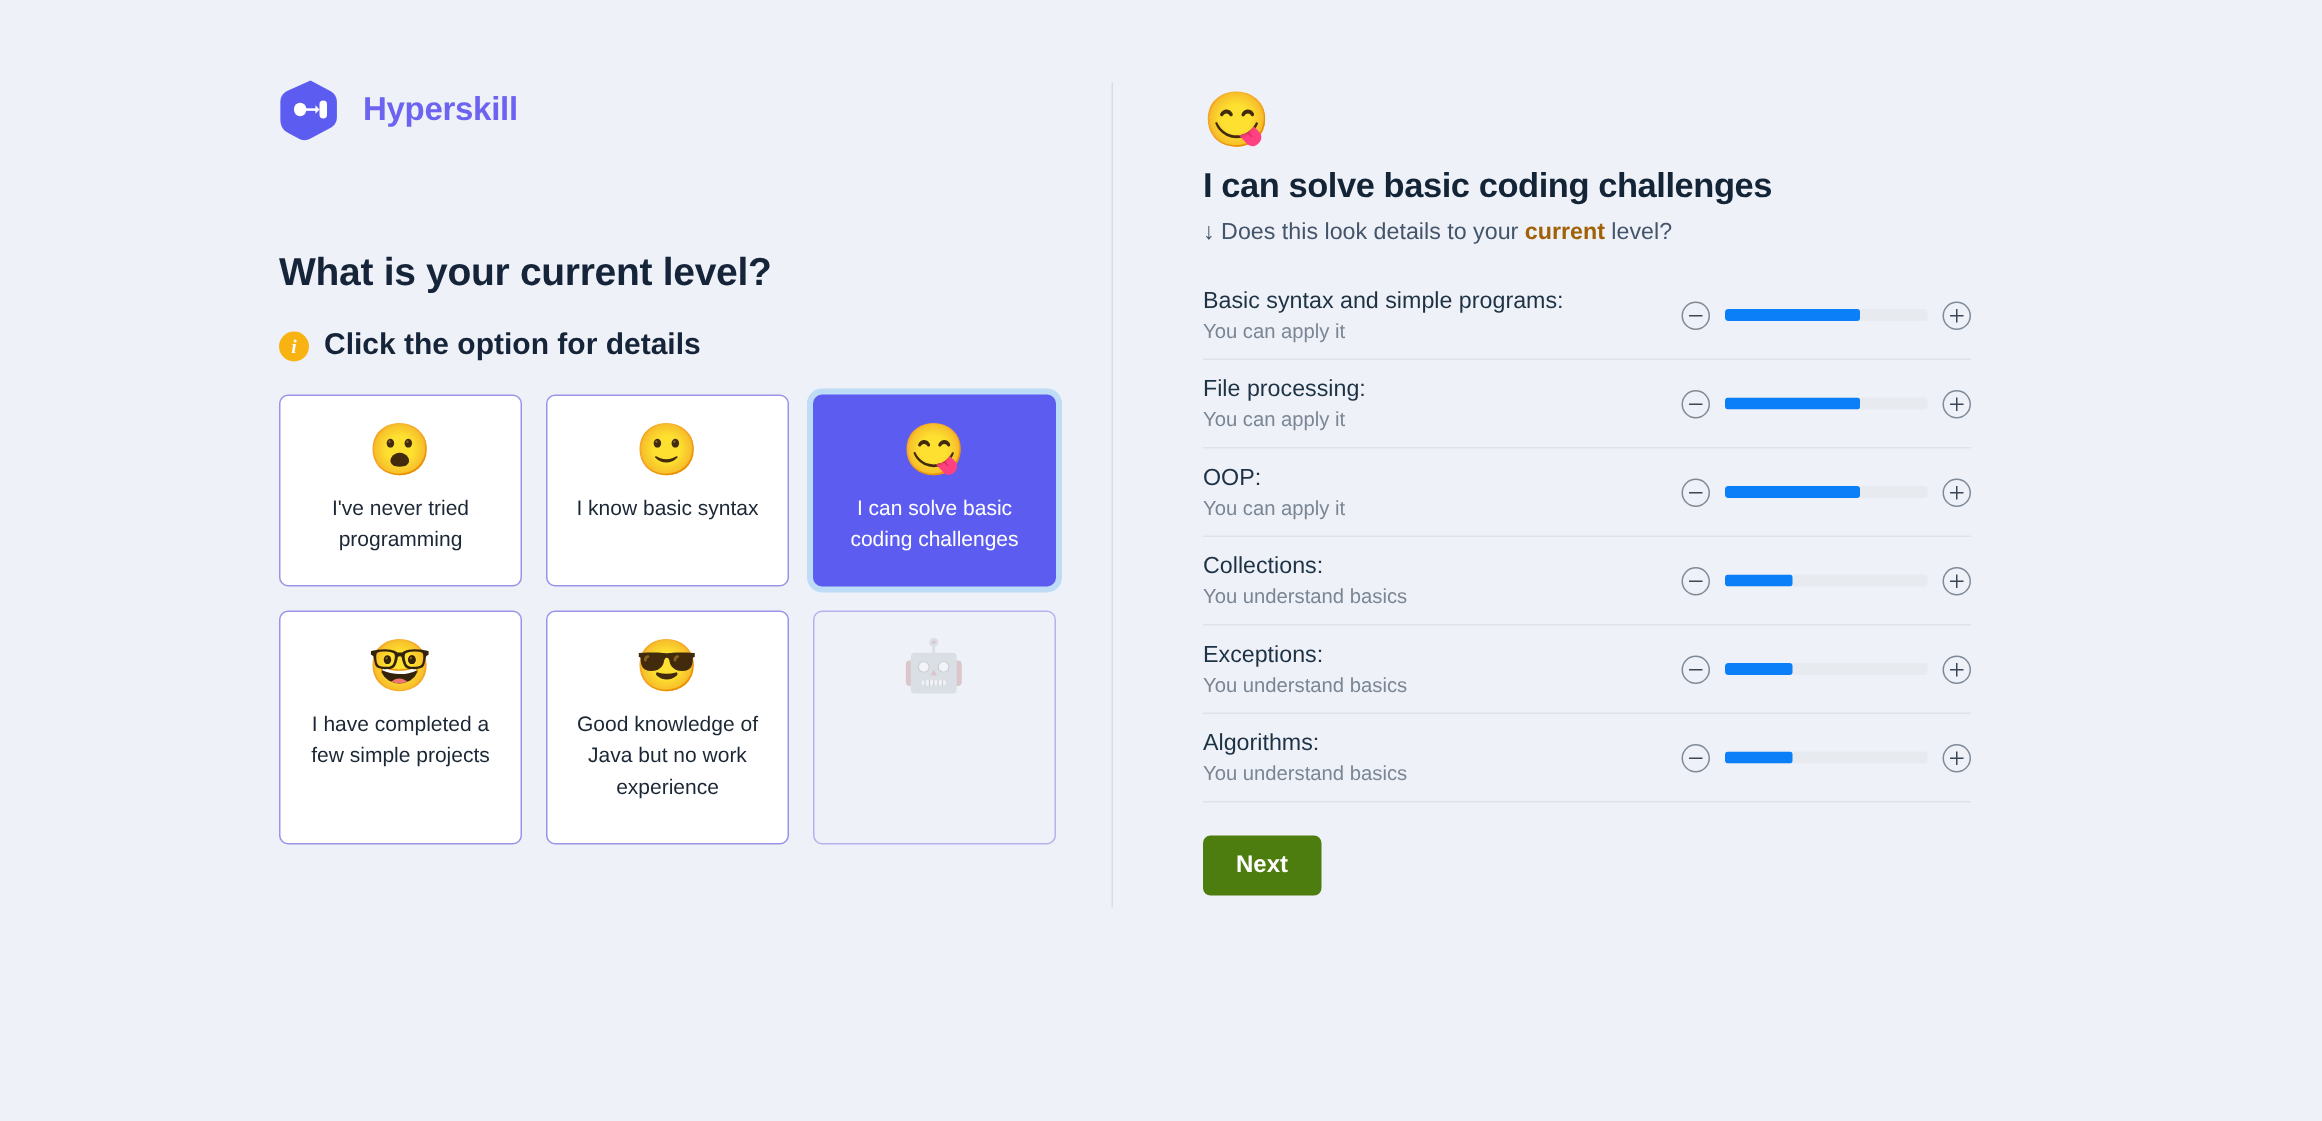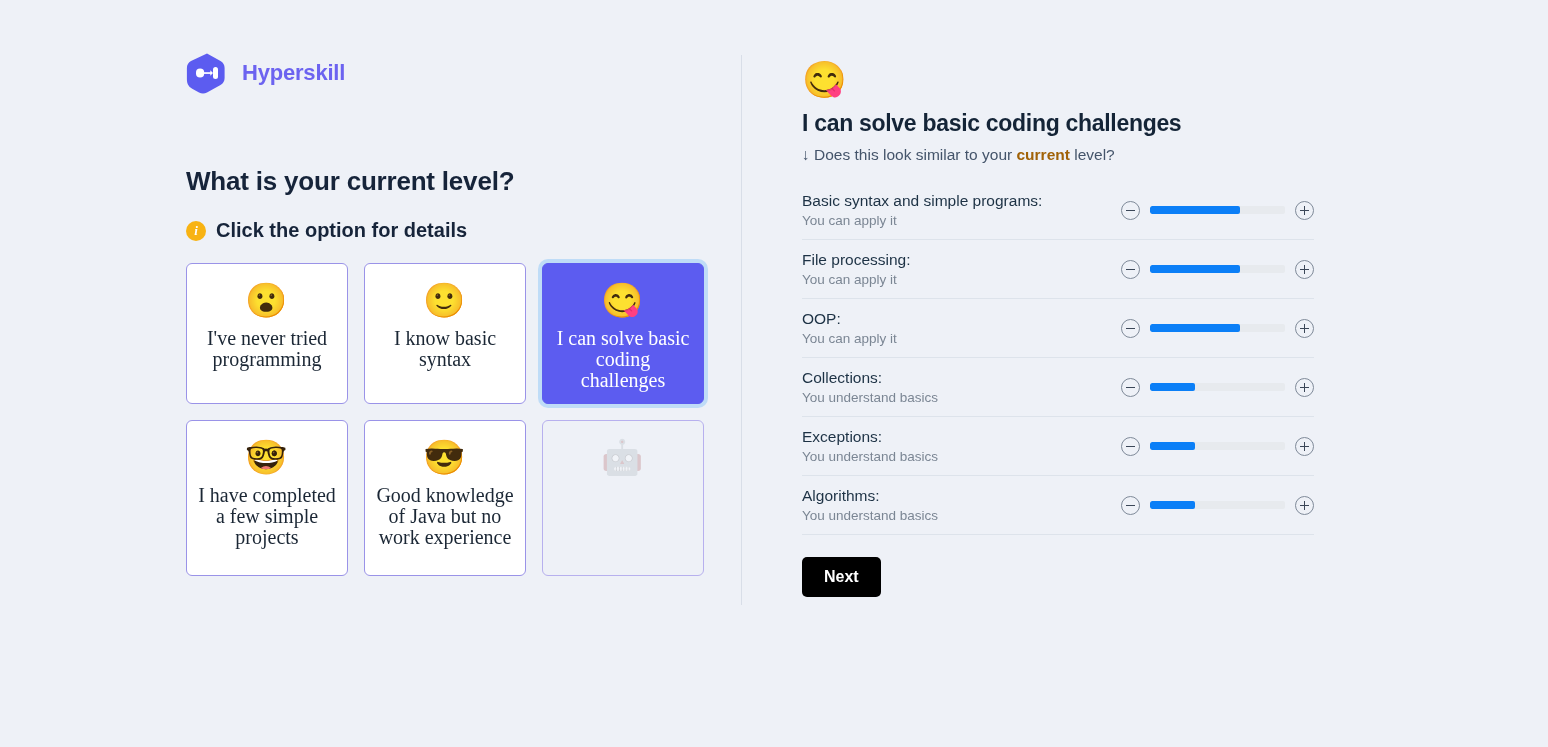--- a/index.html
+++ b/index.html
@@ -107,25 +107,24 @@
   }
   .option-card.tall { min-height: 156px; }
   .option-emoji {
     font-size: 34px;
     line-height: 40px;
     height: 42px;
     display: block;
   }
   .option-label {
     margin-top: 6px;
-    font-size: 20px;
+    font-size: 14px;
     line-height: 21px;
     text-align: center;
     color: #1b2735;
-    font-family: Liberation Serif, serif;
   }
 
   .option-card.selected {
     background: #5c5cf0;
     border-color: #5c5cf0;
     box-shadow: 0 0 0 4px #bfdcf7;
   }
   .option-card.selected .option-label {
     color: #ffffff;
   }
@@ -261,21 +260,21 @@
     left: 0;
     top: 0;
     height: 100%;
     background: #0b7ff7;
     border-radius: 2px;
   }
 
   .next-btn {
     margin-top: 22px;
     display: inline-block;
-    background: #000000;
+    background: #4d7c0f;
     color: #ffffff;
     border: none;
     border-radius: 5px;
     font-size: 16px;
     font-weight: bold;
     font-family: "Liberation Sans", sans-serif;
     padding: 11px 22px;
     cursor: pointer;
   }
 </style>
@@ -339,21 +338,21 @@
 
     </div>
   </div>
 
   <div class="divider"></div>
 
   <div class="right-panel">
 
     <div class="detail-emoji">😋</div>
     <div class="detail-title">I can solve basic coding challenges</div>
-    <div class="detail-sub"><span>↓ Does this look similar to your </span><b>current</b><span> level?</span></div>
+    <div class="detail-sub"><span>↓ Does this look details to your </span><b>current</b><span> level?</span></div>
 
     <div class="skill-list">
 
       <div class="skill-row">
         <div class="skill-texts">
           <span class="skill-name">Basic syntax and simple programs:</span>
           <span class="skill-level">You can apply it</span>
         </div>
         <div class="skill-control">
           <button class="round-btn minus"></button>

